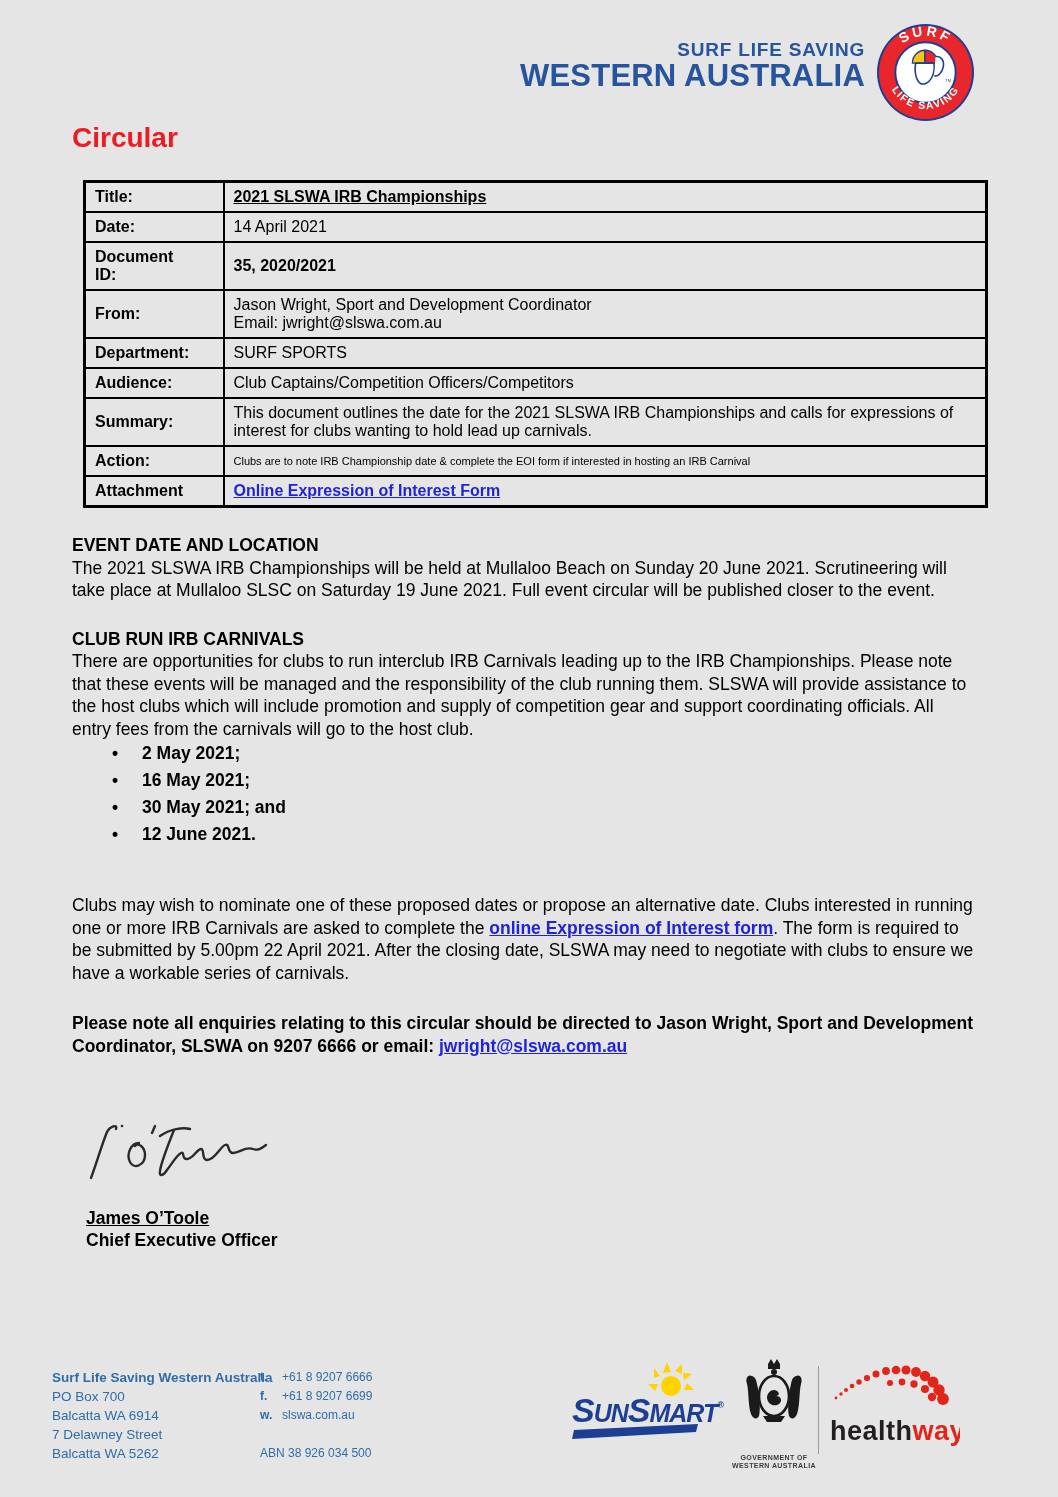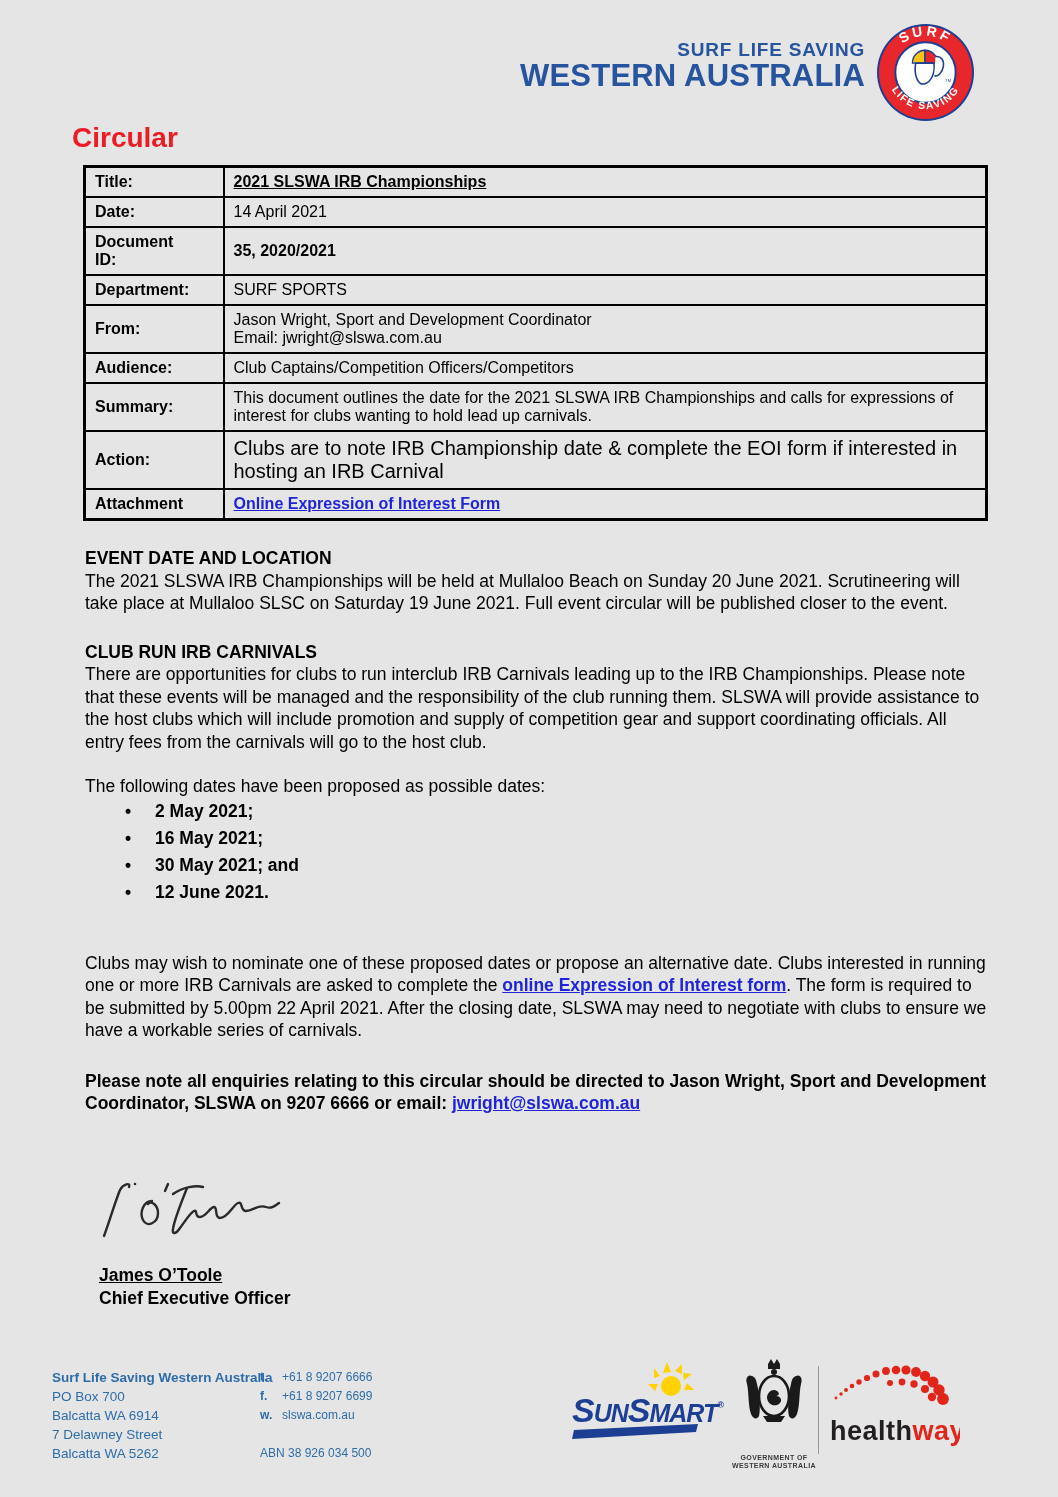--- a/index.html
+++ b/index.html
@@ -9,30 +9,30 @@
     background:#e5e5e5; overflow:hidden;
     font-family:"Liberation Sans", sans-serif; color:#000;
   }
   
   .brand-word { position:absolute; top:40px; right:193px; text-align:right; color:#27549E; line-height:1.05; }
   .brand-line1 { font-size:19px; font-weight:700; letter-spacing:0.8px; }
   .brand-line2 { font-size:31px; font-weight:800; letter-spacing:0.2px; }
   .roundel { position:absolute; top:23px; left:876px; width:99px; height:99px; }
   
   .main { position:absolute; left:72px; top:122px; width:916px; }
-  .page-title { color:#EC1C24; font-size:28px; font-weight:800; margin-bottom:11px; }
+  .page-title { color:#EC1C24; font-size:28px; font-weight:800; margin-bottom:26px; }
   
   table.info { border-collapse:collapse; width:905px; margin-left:11px; border:3px solid #000; }
   table.info td { border:2px solid #000; font-size:16px; padding:5px 24px 5px 9px; vertical-align:middle; }
   td.lbl { width:139px; font-weight:700; }
   .val-title { font-weight:700; text-decoration:underline; }
   .val-bold { font-weight:700; }
   .tbl-link { color:#1F24D8; font-weight:700; text-decoration:underline; cursor:pointer; }
   
-  .doc { margin-left:13px; width:903px; font-size:17.5px; line-height:22.5px; }
+  .doc { width:903px; font-size:17.5px; line-height:22.5px; }
   .sec-head { font-weight:700; }
   .sec-gap-lg { margin-top:26px; }
   .sec-gap-md { margin-top:22px; }
   .bullets { margin-top:0px; }
   .bullet-row { display:flex; font-weight:700; line-height:27px; }
   .bullet-dot { width:30px; margin-left:40px; text-align:left; font-weight:700; }
   .inline-link { color:#1F24D8; text-decoration:underline; cursor:pointer; }
   .bold-para { font-weight:700; }
   .bold-para .inline-link { font-weight:700; }
   
@@ -95,57 +95,56 @@
       </tr>
       <tr>
         <td class="lbl">Date:</td>
         <td>14 April 2021</td>
       </tr>
       <tr>
         <td class="lbl">Document ID:</td>
         <td class="val-bold">35, 2020/2021</td>
       </tr>
       <tr>
-        <td class="lbl">Department:</td>
-        <td>SURF SPORTS</td>
-      </tr>
-      <tr>
         <td class="lbl">From:</td>
         <td>
           <div>Jason Wright, Sport and Development Coordinator</div>
           <div>Email: jwright@slswa.com.au</div>
         </td>
       </tr>
       <tr>
+        <td class="lbl">Department:</td>
+        <td>SURF SPORTS</td>
+      </tr>
+      <tr>
         <td class="lbl">Audience:</td>
         <td>Club Captains/Competition Officers/Competitors</td>
       </tr>
       <tr>
         <td class="lbl">Summary:</td>
         <td>This document outlines the date for the 2021 SLSWA IRB Championships and calls for expressions of interest for clubs wanting to hold lead up carnivals.</td>
       </tr>
       <tr>
         <td class="lbl">Action:</td>
-        <td style="font-size:20px;">Clubs are to note IRB Championship date &amp; complete the EOI form if interested in hosting an IRB Carnival</td>
+        <td style="font-size:11px;">Clubs are to note IRB Championship date &amp; complete the EOI form if interested in hosting an IRB Carnival</td>
       </tr>
       <tr>
         <td class="lbl">Attachment</td>
         <td><span class="tbl-link">Online Expression of Interest Form</span></td>
       </tr>
     </tbody>
       </table>
 
     <div class="doc">
       <div class="sec-gap-lg sec-head">EVENT DATE AND LOCATION</div>
       <div>The 2021 SLSWA IRB Championships will be held at Mullaloo Beach on Sunday 20 June 2021.  Scrutineering will take place at Mullaloo SLSC on Saturday 19 June 2021. Full event circular will be published closer to the event.</div>
 
       <div class="sec-gap-lg sec-head">CLUB RUN IRB CARNIVALS</div>
       <div>There are opportunities for clubs to run interclub IRB Carnivals leading up to the IRB Championships. Please note that these events will be managed and the responsibility of the club running them. SLSWA will provide assistance to the host clubs which will include promotion and supply of competition gear and support coordinating officials. All entry fees from the carnivals will go to the host club.</div>
 
-      <div class="sec-gap-md">The following dates have been proposed as possible dates:</div>
       <div class="bullets">
         <div class="bullet-row">
           <span class="bullet-dot">•</span>
           <span>2 May 2021;</span>
         </div>
         <div class="bullet-row">
           <span class="bullet-dot">•</span>
           <span>16 May 2021;</span>
         </div>
         <div class="bullet-row">

